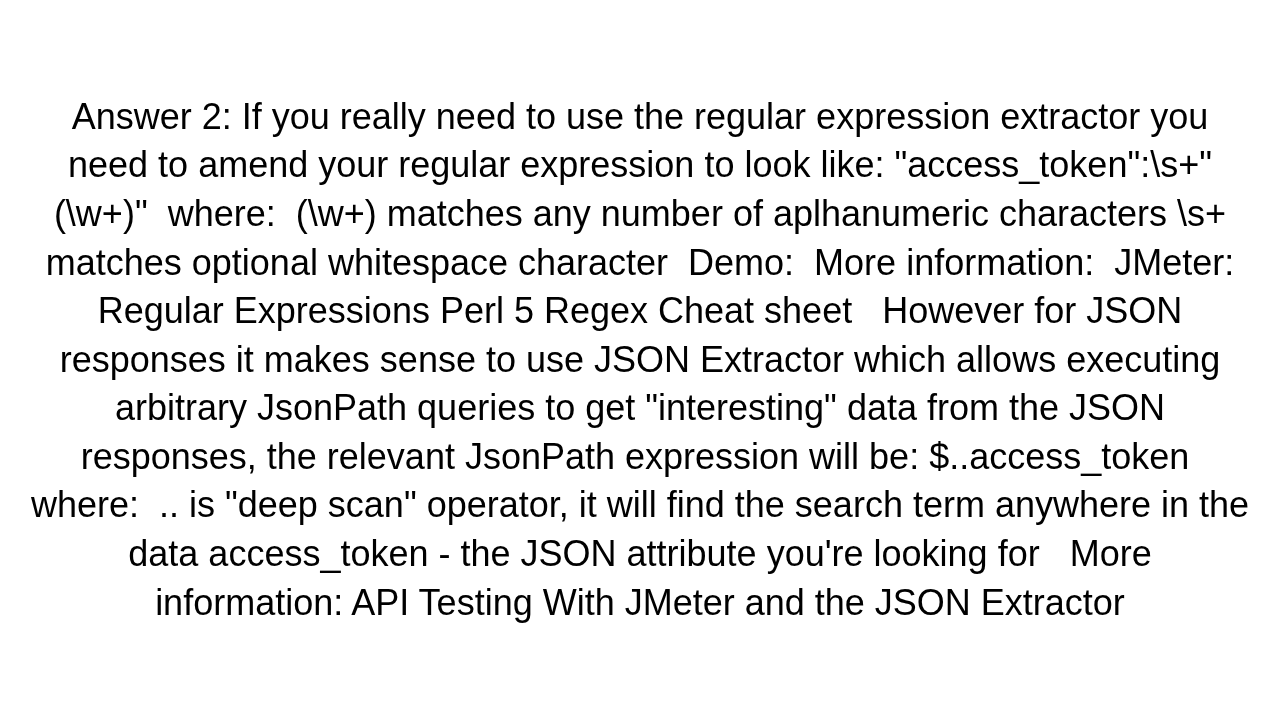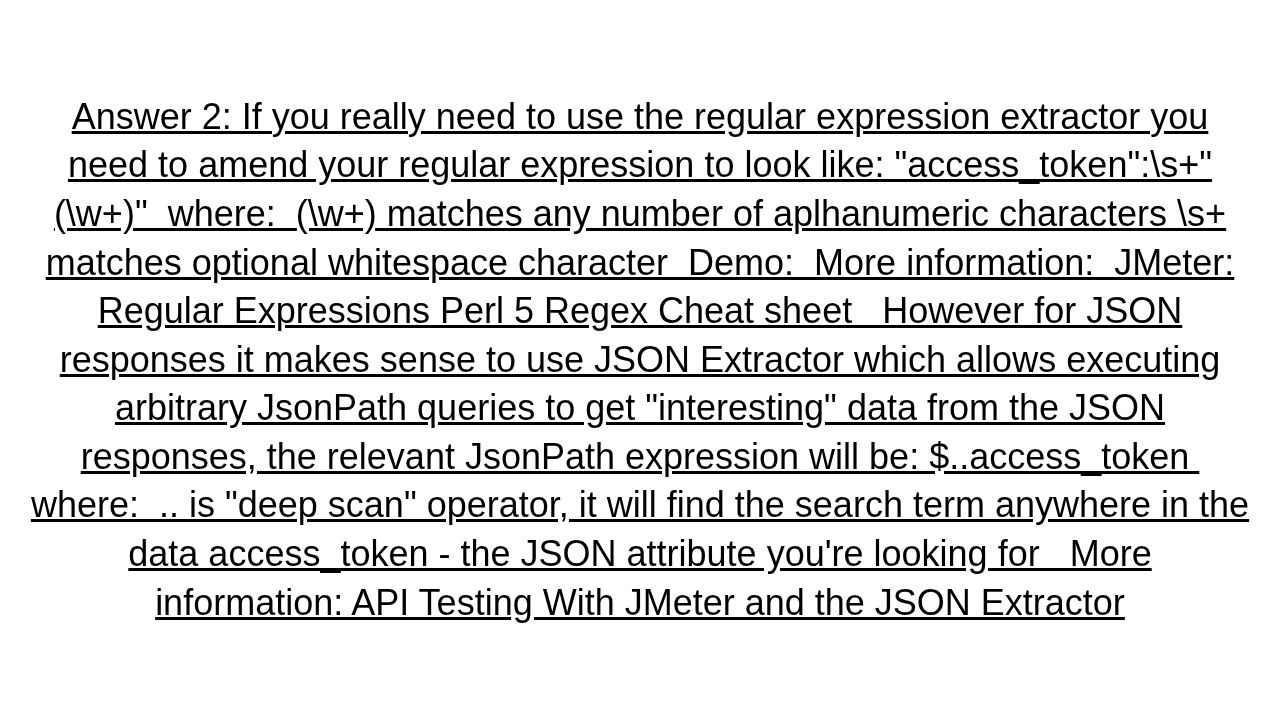--- a/index.html
+++ b/index.html
@@ -18,21 +18,20 @@
       overflow: hidden;
     }
 
     .content-container {
       width: 1280px;
       height: 720px;
       display: flex;
       align-items: center;
       justify-content: center;
       padding: 12px 30px;
-      text-decoration: underline;
     }
 
     .main-text {
       font-family: Arial, sans-serif;
       font-size: 36px;
       font-weight: normal;
       color: #000000;
       text-align: center;
       line-height: 1.35;
       width: 100%;

